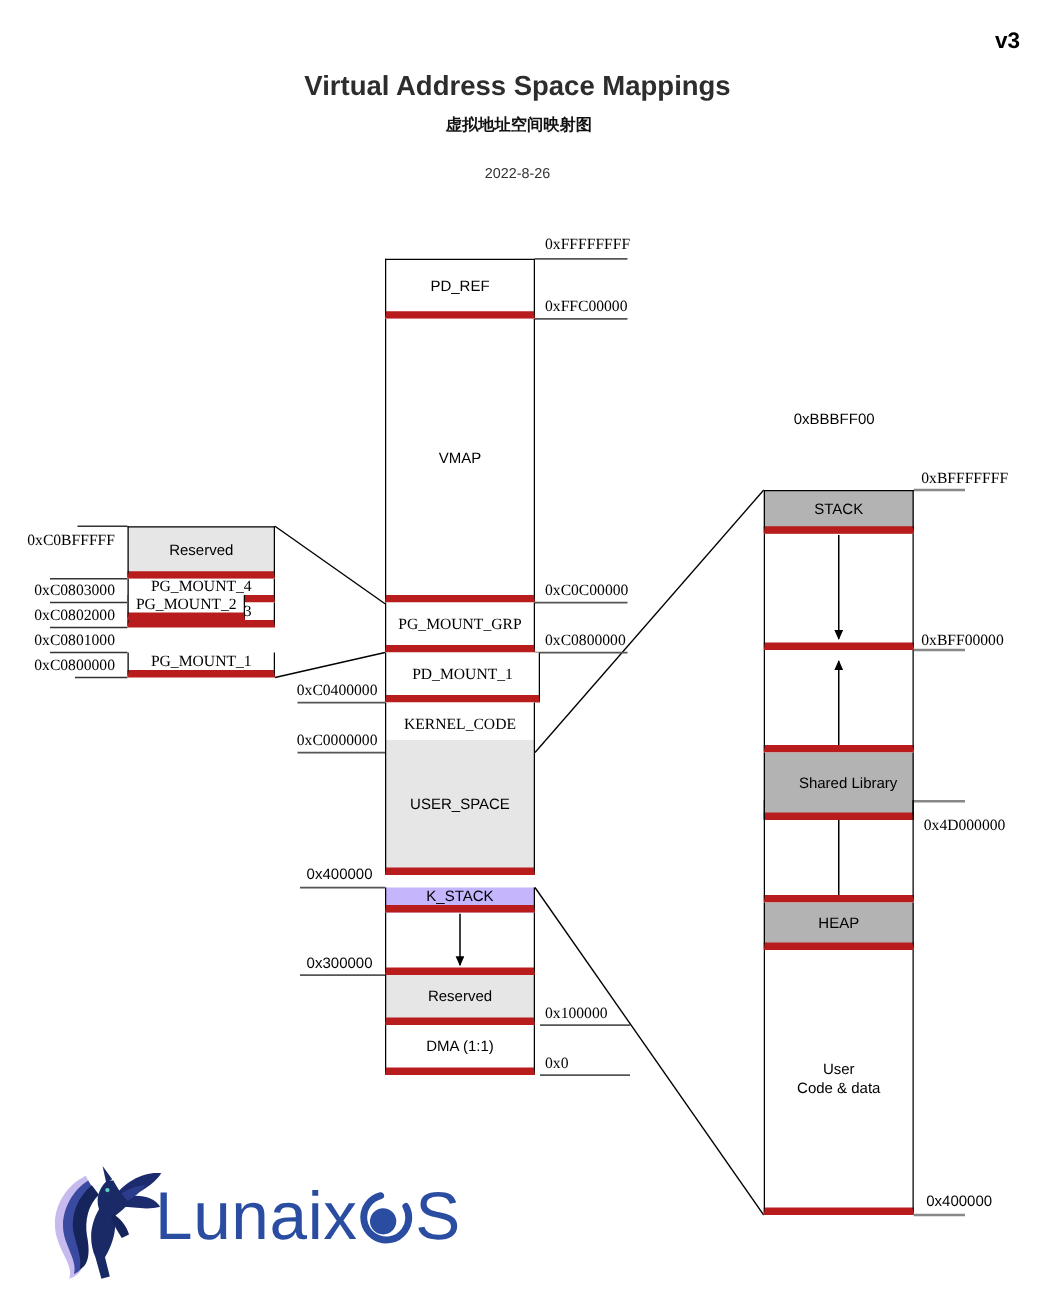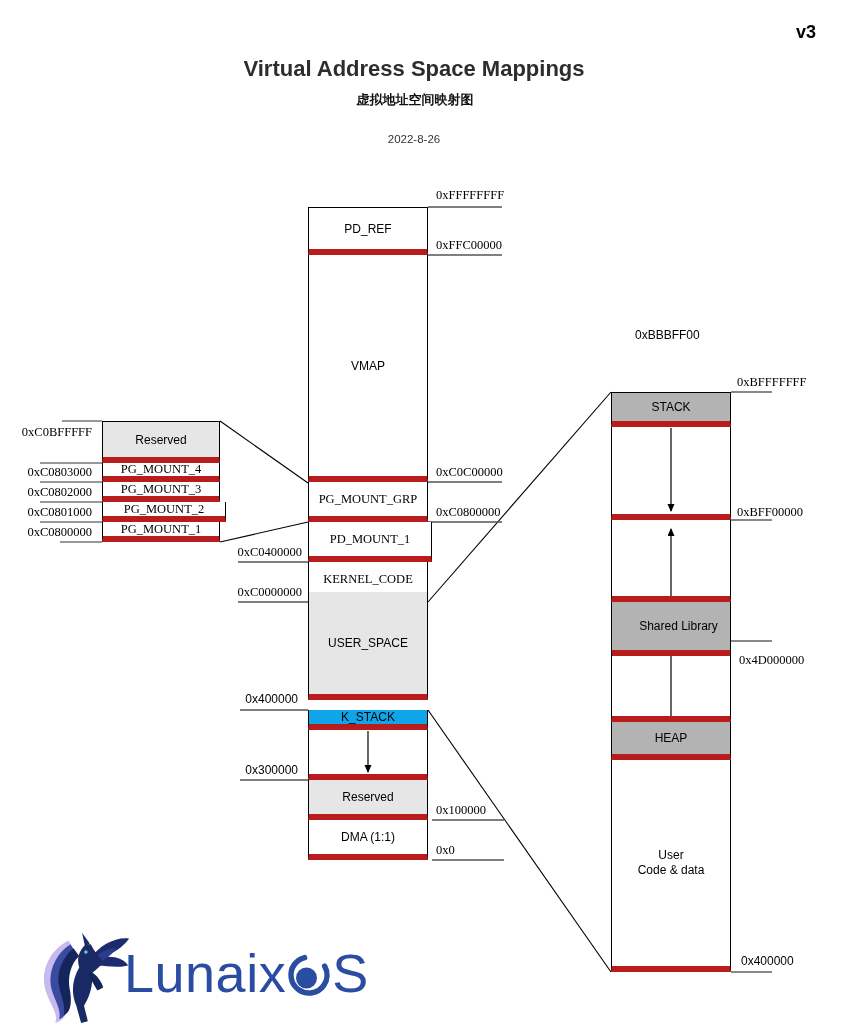--- a/index.html
+++ b/index.html
@@ -17,21 +17,21 @@
     font-size:11.5px; color:#333; }
 
   .seg { position:absolute; box-sizing:border-box;
     border-left:1px solid #000; border-right:1px solid #000; border-bottom:6px solid #b91c1c;
     display:flex; align-items:center; justify-content:center;
     font-size:12px; color:#000; text-align:center; }
   .seg.first { border-top:1px solid #000; }
   .bg-white { background:#ffffff; }
   .bg-light { background:#e6e6e6; }
   .bg-mid   { background:#b3b3b3; }
-  .bg-dark  { background:#0ea5e9; }
+  .bg-dark  { background:#c4b5fd; }
   .bg-none  { background:transparent; }
   .serif-label { font-family:"Liberation Serif", serif; font-size:12.5px; }
 
   .addr { position:absolute; height:16px; line-height:16px; font-size:12px; color:#000;
     white-space:nowrap; }
   .addr.serif { font-family:"Liberation Serif", serif; font-size:12.5px; }
   .addr.r { text-align:right; }
 
   svg.overlay { position:absolute; left:0; top:0; pointer-events:none; }
 
@@ -102,21 +102,21 @@
   <div>
     <div class="seg first bg-light" style="left:102px; top:421px; width:118px; height:42px;">
       <span>Reserved</span>
       </div>
     <div class="seg bg-white serif-label" style="left:102px; top:463px; width:118px; height:19px;">
       <span>PG_MOUNT_4</span>
       </div>
     <div class="seg bg-white serif-label" style="left:102px; top:482px; width:118px; height:20px;">
       <span>PG_MOUNT_3</span>
       </div>
-    <div class="seg bg-white serif-label" style="left:102px; top:502px; width:124px; height:20px;">
+    <div class="seg bg-white serif-label" style="left:102px; top:476px; width:94px; height:20px;">
       <span>PG_MOUNT_2</span>
       </div>
     <div class="seg bg-white serif-label" style="left:102px; top:522px; width:118px; height:20px;">
       <span>PG_MOUNT_1</span>
       </div>
   </div>
 
   <div>
     <div class="seg first bg-white" style="left:308px; top:207px; width:120px; height:48px;">
       <span>PD_REF</span>

